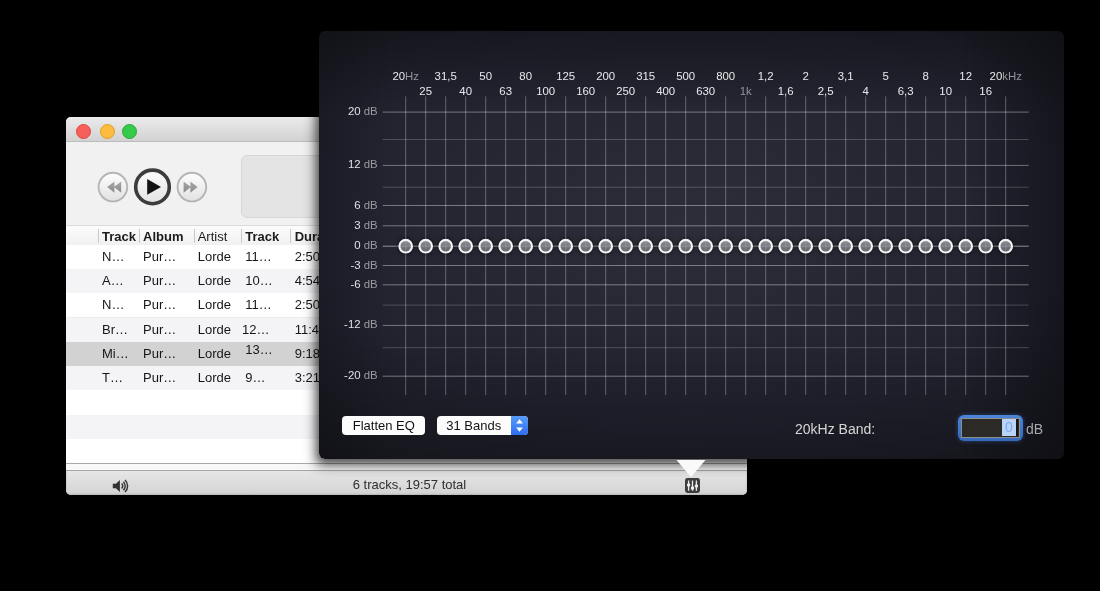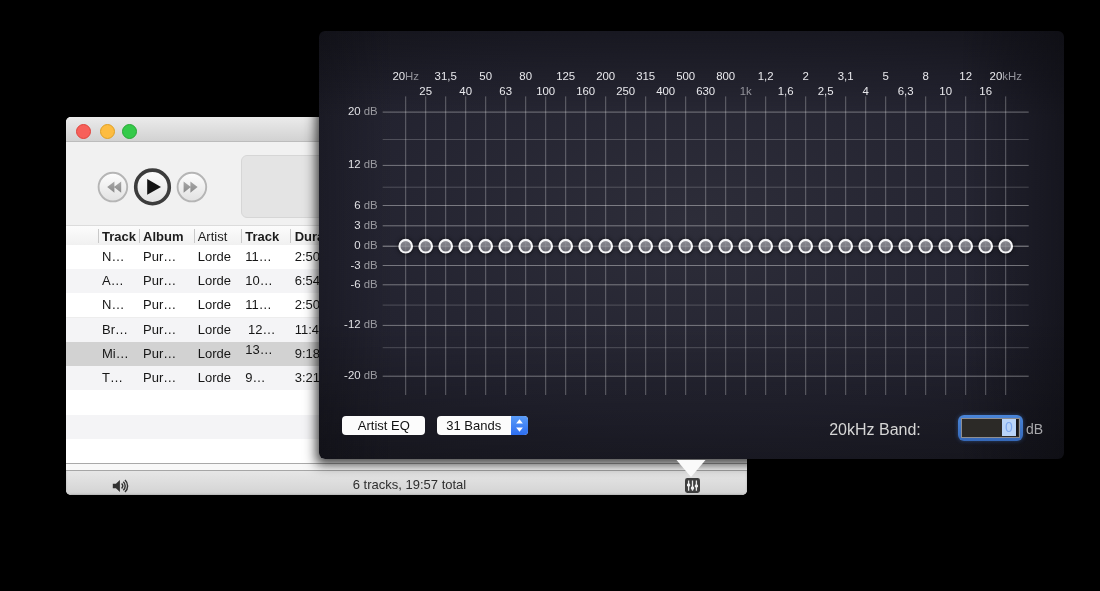--- a/index.html
+++ b/index.html
@@ -55,34 +55,34 @@
       <span style="position:absolute;left:77px;top:4px">Pur…</span>
       <span style="position:absolute;left:131.7px;top:4px">Lorde</span>
       <span style="position:absolute;left:179.3px;top:4px">11…</span>
       <span style="position:absolute;left:228.7px;top:4px">2:50</span>
     </div>
 <div style="position:absolute;left:0;top:151.9px;width:681px;height:24.3px;background:#f4f4f6;border-bottom:1px solid rgba(0,0,0,0.07);font-size:13px;color:#161616">
       <span style="position:absolute;left:36px;top:4px">A…</span>
       <span style="position:absolute;left:77px;top:4px">Pur…</span>
       <span style="position:absolute;left:131.7px;top:4px">Lorde</span>
       <span style="position:absolute;left:179.3px;top:4px">10…</span>
-      <span style="position:absolute;left:228.7px;top:4px">6:54</span>
+      <span style="position:absolute;left:228.7px;top:4px">4:54</span>
     </div>
 <div style="position:absolute;left:0;top:176.2px;width:681px;height:24.3px;background:#ffffff;border-bottom:1px solid rgba(0,0,0,0.07);font-size:13px;color:#161616">
       <span style="position:absolute;left:36px;top:4px">N…</span>
       <span style="position:absolute;left:77px;top:4px">Pur…</span>
       <span style="position:absolute;left:131.7px;top:4px">Lorde</span>
       <span style="position:absolute;left:179.3px;top:4px">11…</span>
       <span style="position:absolute;left:228.7px;top:4px">2:50</span>
     </div>
 <div style="position:absolute;left:0;top:200.5px;width:681px;height:24.3px;background:#f4f4f6;border-bottom:1px solid rgba(0,0,0,0.07);font-size:13px;color:#161616">
       <span style="position:absolute;left:36px;top:4px">Br…</span>
       <span style="position:absolute;left:77px;top:4px">Pur…</span>
       <span style="position:absolute;left:131.7px;top:4px">Lorde</span>
-      <span style="position:absolute;left:182px;top:4px">12…</span>
+      <span style="position:absolute;left:176px;top:4px">12…</span>
       <span style="position:absolute;left:228.7px;top:4px">11:41</span>
     </div>
 <div style="position:absolute;left:0;top:224.8px;width:681px;height:24.3px;background:#d2d2d2;border-bottom:1px solid rgba(0,0,0,0.07);font-size:13px;color:#161616">
       <span style="position:absolute;left:36px;top:4px">Mi…</span>
       <span style="position:absolute;left:77px;top:4px">Pur…</span>
       <span style="position:absolute;left:131.7px;top:4px">Lorde</span>
       <span style="position:absolute;left:179.3px;top:0">13…</span>
       <span style="position:absolute;left:228.7px;top:4px">9:18</span>
     </div>
 <div style="position:absolute;left:0;top:249.1px;width:681px;height:24.3px;background:#f4f4f6;border-bottom:1px solid rgba(0,0,0,0.07);font-size:13px;color:#161616">
@@ -242,32 +242,32 @@
 <circle cx="566.7" cy="215.2" r="6.3" fill="url(#kn)" stroke="#f4f4f6" stroke-width="2.1" style="filter:drop-shadow(0 0 2px rgba(0,0,0,0.8))"></circle>
 <circle cx="586.7" cy="215.2" r="6.3" fill="url(#kn)" stroke="#f4f4f6" stroke-width="2.1" style="filter:drop-shadow(0 0 2px rgba(0,0,0,0.8))"></circle>
 <circle cx="606.7" cy="215.2" r="6.3" fill="url(#kn)" stroke="#f4f4f6" stroke-width="2.1" style="filter:drop-shadow(0 0 2px rgba(0,0,0,0.8))"></circle>
 <circle cx="626.7" cy="215.2" r="6.3" fill="url(#kn)" stroke="#f4f4f6" stroke-width="2.1" style="filter:drop-shadow(0 0 2px rgba(0,0,0,0.8))"></circle>
 <circle cx="646.7" cy="215.2" r="6.3" fill="url(#kn)" stroke="#f4f4f6" stroke-width="2.1" style="filter:drop-shadow(0 0 2px rgba(0,0,0,0.8))"></circle>
 <circle cx="666.7" cy="215.2" r="6.3" fill="url(#kn)" stroke="#f4f4f6" stroke-width="2.1" style="filter:drop-shadow(0 0 2px rgba(0,0,0,0.8))"></circle>
 <circle cx="686.7" cy="215.2" r="6.3" fill="url(#kn)" stroke="#f4f4f6" stroke-width="2.1" style="filter:drop-shadow(0 0 2px rgba(0,0,0,0.8))"></circle>
 </svg>
 
   <div class="abs" style="left:23px;top:385.1px;width:83px;height:19px;border-radius:4px;background:#fcfcfc;
-  font-size:13px;color:#111;text-align:center;line-height:19px">Artist EQ</div>
+  font-size:13px;color:#111;text-align:center;line-height:19px">Flatten EQ</div>
 
   <div class="abs" style="left:117.4px;top:385.1px;width:91px;height:19px;border-radius:4px;background:#fcfcfc;overflow:hidden;font-size:13px;color:#111">
     <div class="abs" style="left:0;top:0;width:74px;height:19px;text-align:center;line-height:19px">31 Bands</div>
     <div class="abs" style="left:74px;top:0;width:17px;height:19px;background:linear-gradient(#5a9cf8,#2d6ef0)">
       <svg width="17" height="19" viewBox="0 0 17 19">
           <path d="M8.5 3.2 L11.9 7.4 L5.1 7.4 Z M8.5 15.8 L11.9 11.6 L5.1 11.6 Z" fill="#fff"></path>
         </svg>
     </div>
   </div>
 
-  <div class="abs" style="left:475.7px;top:390.2px;width:160px;height:16px;font-size:16px;color:#d6d6d6;text-align:center">20kHz Band:</div>
+  <div class="abs" style="left:475.7px;top:390.2px;width:160px;height:16px;font-size:14px;color:#d6d6d6;text-align:left">20kHz Band:</div>
   <div class="abs" style="left:638.7px;top:384.4px;width:65px;height:26px;border-radius:6px;background:linear-gradient(#4a85d8,#3568b8);box-shadow:0 0 4px rgba(70,130,220,0.45)">
     <div class="abs" style="left:3px;top:3px;width:57px;height:18px;background:#2c2a27;border:1px solid #8e8e92">
       <div class="abs" style="right:3px;top:0.5px;width:14px;height:17px;background:#b9d4f8;font-size:14px;color:#7fa9ee;text-align:center;line-height:17px;box-shadow:2px 0 0 #16161a">0</div>
     </div>
   </div>
   <div class="abs" style="left:706.7px;top:390.2px;width:40px;height:16px;font-size:14px;color:#a8a8ac">dB</div>
 </div>
 
 <svg class="abs" style="left:676px;top:459.5px;z-index:5" width="30" height="18" viewBox="0 0 30 18">
   <path d="M0.5 0 L29.5 0 L15 17 Z" fill="#fafafa"></path>

